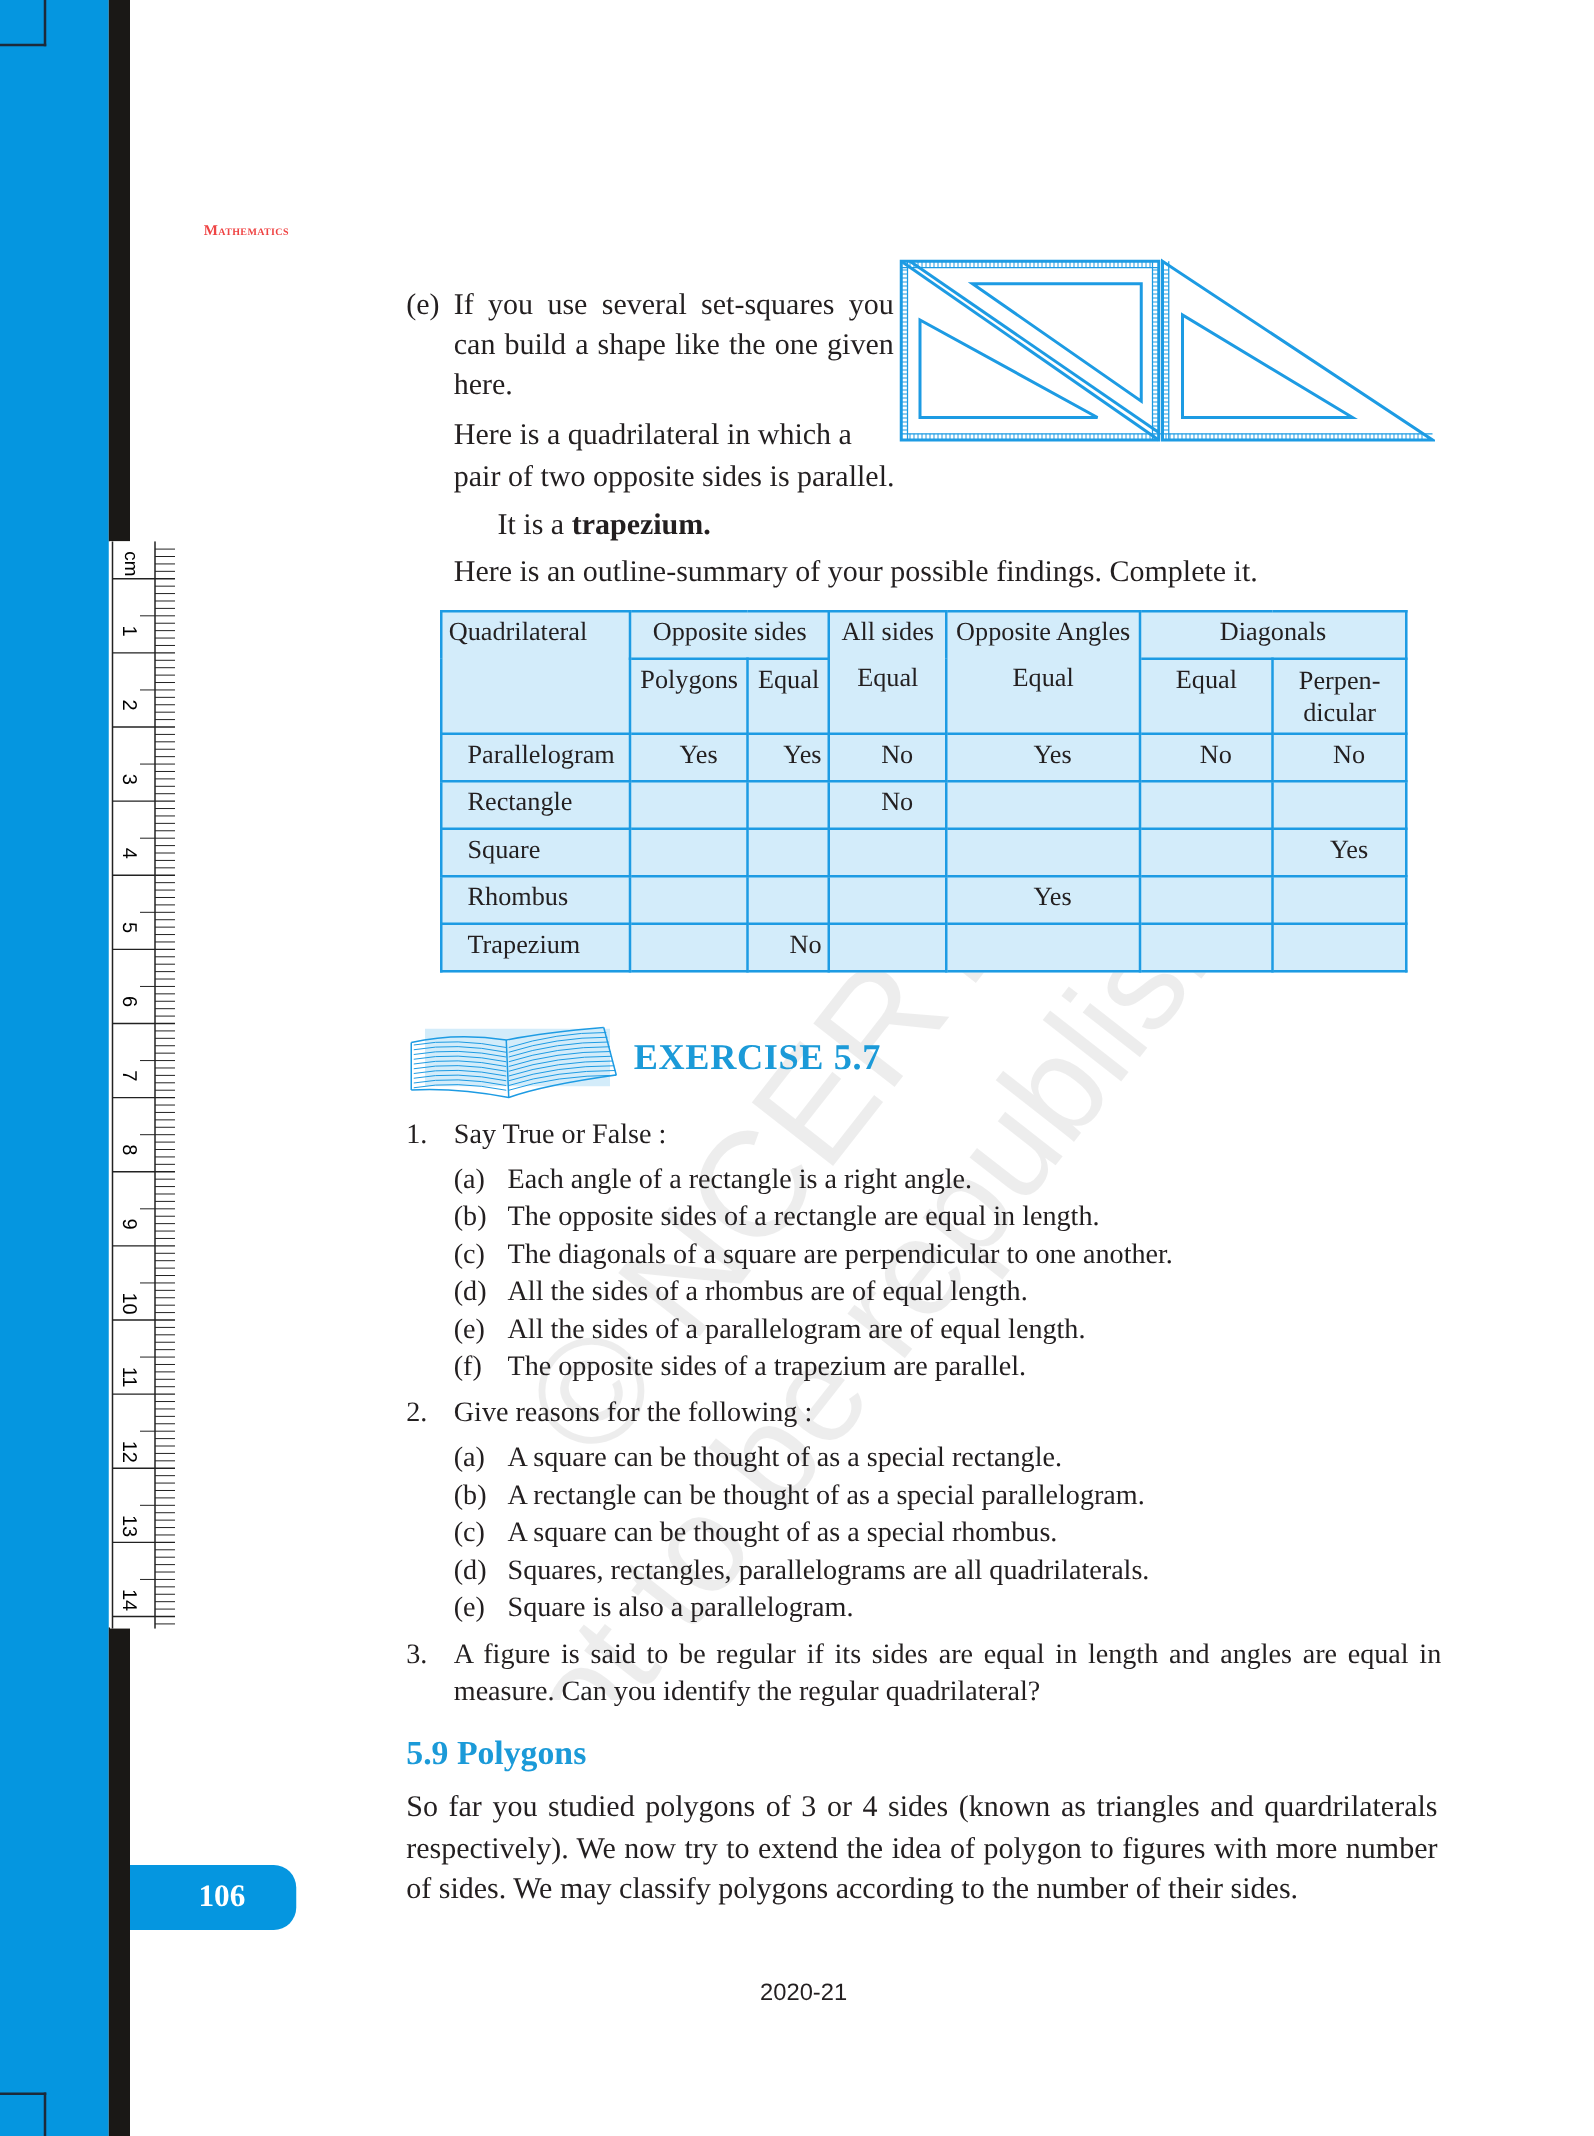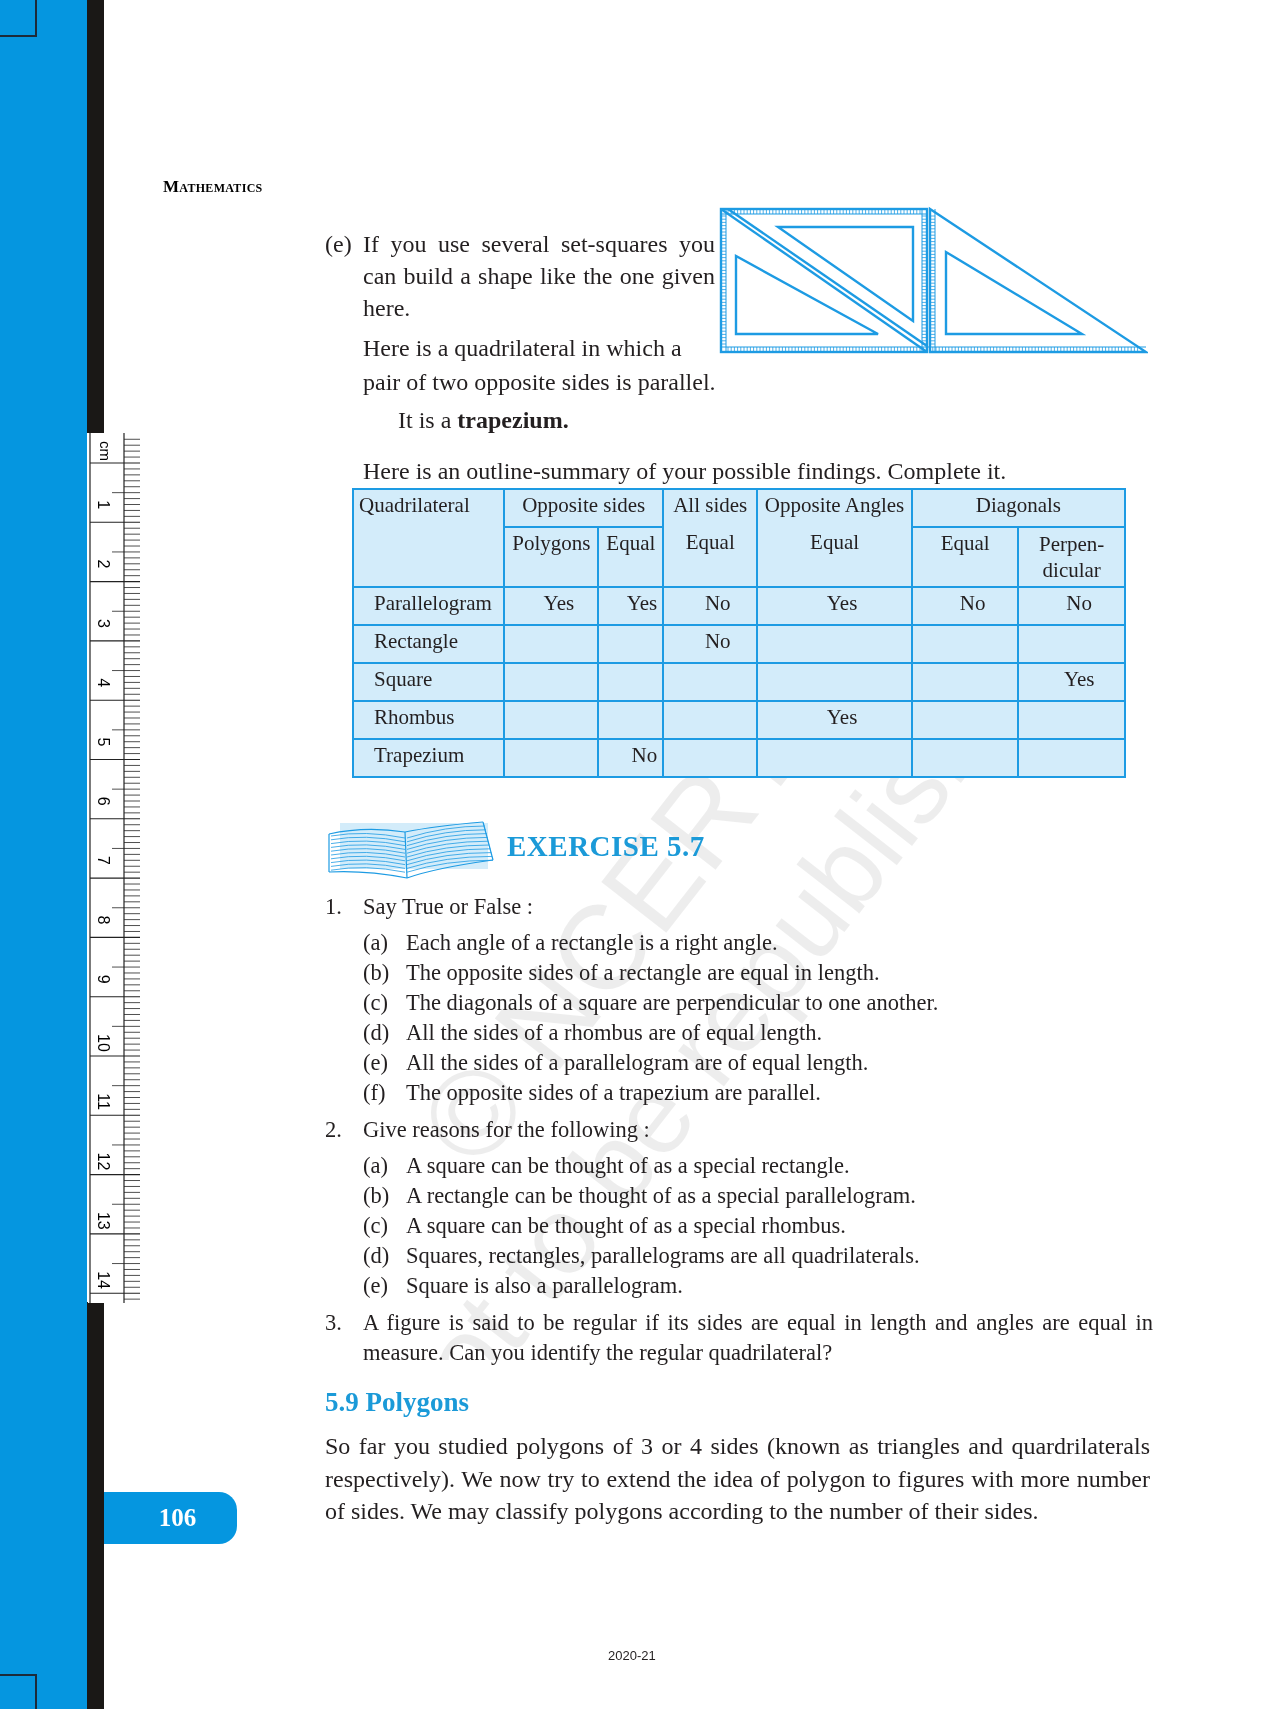--- a/index.html
+++ b/index.html
@@ -7,21 +7,21 @@
     width: 1275px; height: 1709px; position: relative; overflow: hidden;
     background: #ffffff; color: #231f20;
     font-family: "Liberation Serif", "DejaVu Serif", serif;
   }
   .blue-strip { position: absolute; left: 0; top: 0; width: 87px; height: 1709px; background: #0596e0; }
   .crop-mark-top { position: absolute; left: 0; top: 0; width: 37px; height: 37px; border-right: 2px solid #1d2a3a; border-bottom: 2px solid #1d2a3a; box-sizing: border-box; }
   .crop-mark-bottom { position: absolute; left: 0; top: 1674px; width: 37px; height: 40px; border-right: 2px solid #1d2a3a; border-top: 2px solid #1d2a3a; box-sizing: border-box; }
   .black-bar-top { position: absolute; left: 87px; top: 0; width: 17px; height: 433px; background: #1a1816; }
   .black-bar-bottom { position: absolute; left: 87px; top: 1302px; width: 17px; height: 407px; background: #1a1816; }
   .ruler { position: absolute; left: 88px; top: 433px; width: 56px; height: 870px; }
-  .header-running { position: absolute; left: 163px; top: 177px; color: #000000; font-weight: bold; font-size: 17px; font-variant: small-caps; letter-spacing: 0.3px; }
+  .header-running { position: absolute; left: 163px; top: 177px; color: #ef4444; font-weight: bold; font-size: 12px; font-variant: small-caps; letter-spacing: 0.3px; }
   .text-e { position: absolute; left: 325px; top: 228px; width: 390px; font-size: 24px; line-height: 32px; }
   .text-e .lbl { position: absolute; left: 0; }
   .text-e .body { padding-left: 38px; text-align: justify; }
   .para { position: absolute; left: 363px; font-size: 24px; line-height: 32px; }
   .setsquares { position: absolute; left: 718px; top: 206px; width: 430px; height: 152px; }
   table.summary { position: absolute; left: 352px; top: 488px; width: 774px; border-collapse: collapse; background: #d3ecfa; font-size: 21px; }
   table.summary td, table.summary th { border: 2px solid #1d9be3; font-weight: normal; padding: 3px 5px; vertical-align: top; height: 30px; }
   table.summary th { text-align: center; border-radius: 22px; }
   table.summary th.left, table.summary td.left { text-align: left; }
   table.summary td { text-align: center; padding-left: 20px; }
@@ -31,21 +31,21 @@
   .q .num { position: absolute; left: 0; }
   .q .qt { position: absolute; left: 38px; white-space: nowrap; }
   .sub { position: absolute; left: 363px; font-size: 22.5px; line-height: 30px; white-space: nowrap; }
   .sub .sl { position: absolute; left: 0; }
   .sub .st { position: absolute; left: 43px; }
   .q3-body { position: absolute; left: 363px; top: 1308px; width: 790px; font-size: 22.5px; line-height: 30px; text-align: justify; }
   .q3-num { position: absolute; left: 325px; top: 1308px; font-size: 22.5px; line-height: 30px; }
   .section-heading { position: absolute; left: 325px; top: 1387px; color: #1b9ad8; font-weight: bold; font-size: 27px; }
   .section-para { position: absolute; left: 325px; top: 1430px; width: 825px; font-size: 24px; line-height: 32.5px; text-align: justify; }
   .page-pill { position: absolute; left: 104px; top: 1492px; width: 133px; height: 52px; background: #0596e0; border-radius: 0 18px 18px 0; color: #fff; font-weight: bold; font-size: 25px; display: flex; align-items: center; justify-content: center; padding-left: 14px; box-sizing: border-box; }
-  .footer-year { position: absolute; left: 608px; top: 1648px; font-family: "Liberation Sans", "DejaVu Sans", sans-serif; font-size: 13px; }
+  .footer-year { position: absolute; left: 608px; top: 1584px; font-family: "Liberation Sans", "DejaVu Sans", sans-serif; font-size: 19px; }
   .watermark { position: absolute; left: 240px; top: 600px; width: 900px; height: 760px; pointer-events: none; }
 </style>
 </head>
 <body>
 
 <div class="blue-strip"></div>
 <div class="crop-mark-top"></div>
 <div class="crop-mark-bottom"></div>
 <div class="black-bar-top"></div>
 <div class="black-bar-bottom"></div>
@@ -230,21 +230,21 @@
 
 <div class="header-running">Mathematics</div>
 
 <div class="text-e">
   <span class="lbl">(e)</span>
   <div class="body">If you use several set-squares you can build a shape like the one given here.</div>
 </div>
 <div class="para" style="top:332px;">Here is a quadrilateral in which a</div>
 <div class="para" style="top:366px;">pair of two opposite sides is parallel.</div>
 <div class="para" style="top:404px;margin-left:35px;"><span>It is a </span><b>trapezium.</b></div>
-<div class="para" style="top:442px;margin-top:13px;">Here is an outline-summary of your possible findings. Complete it.</div>
+<div class="para" style="top:442px;">Here is an outline-summary of your possible findings. Complete it.</div>
 
 <svg class="setsquares" viewBox="0 0 430 152">
   <g fill="none" stroke="#1d9be3" stroke-width="2.4">
 
     <rect x="3" y="3" width="206" height="143"></rect>
 
     <line x1="3" y1="3" x2="209" y2="146"></line>
     <line x1="10" y1="3" x2="209" y2="140"></line>
 
     <polygon points="18,50 18,128 160,128"></polygon>

